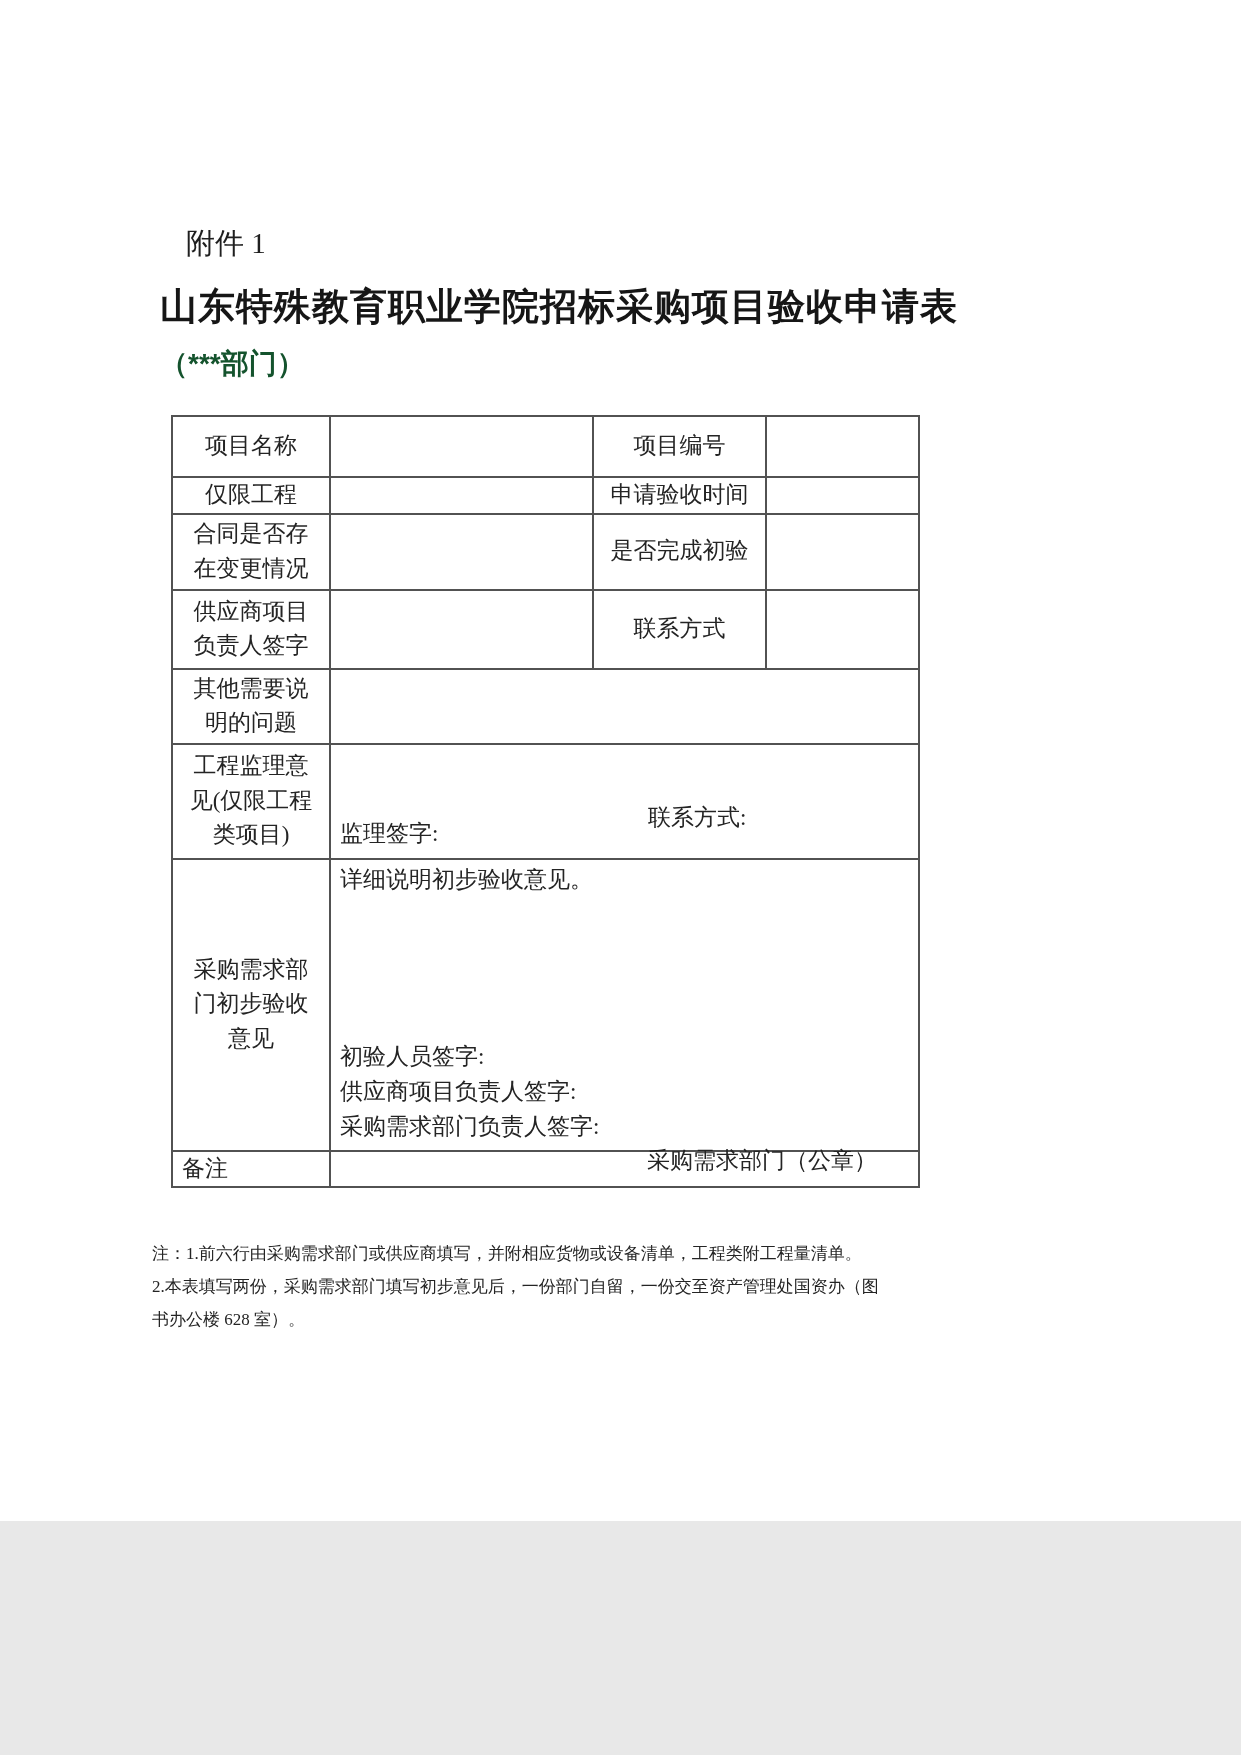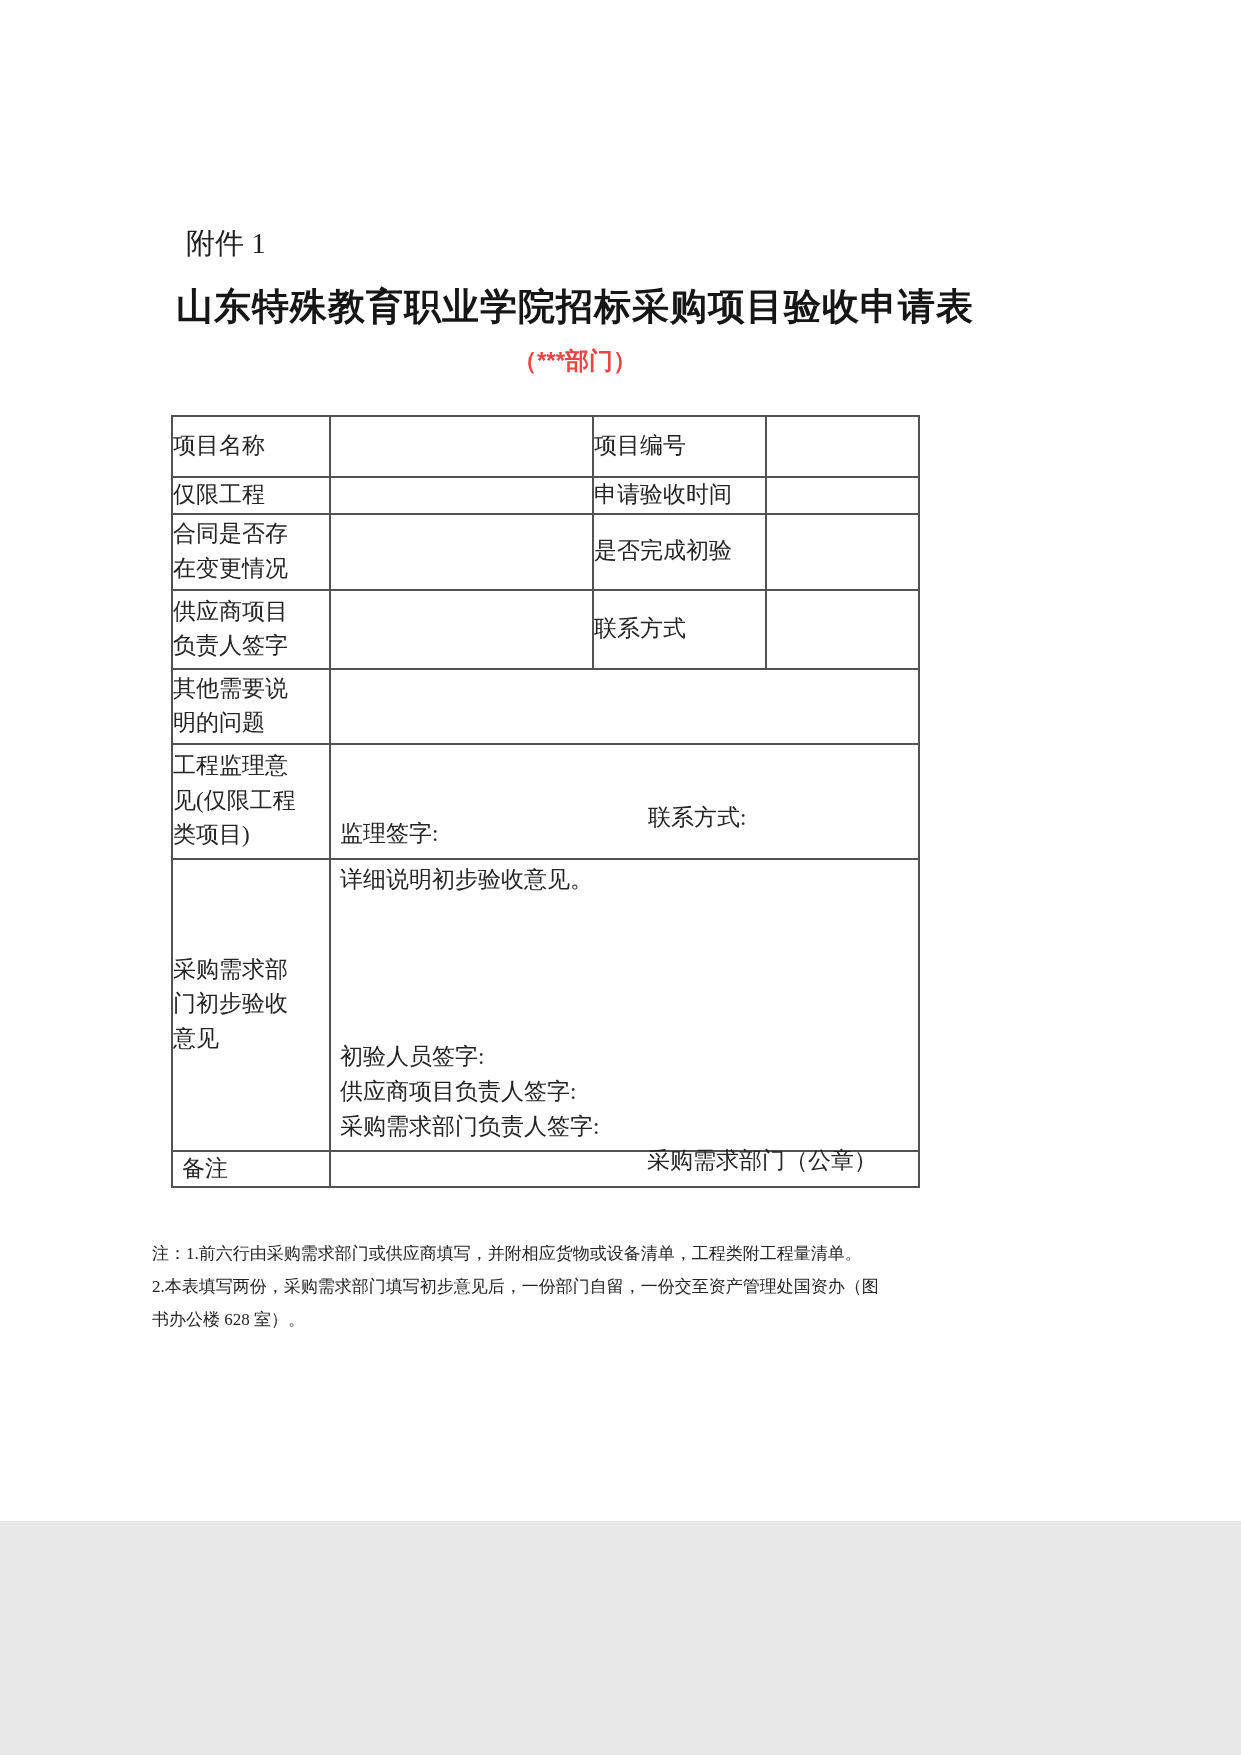--- a/index.html
+++ b/index.html
@@ -17,52 +17,52 @@
     position: absolute;
     left: 186px;
     top: 224px;
     font-size: 29px;
   }
   .title-wrap {
     position: absolute;
     left: 160px;
     top: 282px;
     width: 830px;
-    text-align: center;
   }
   .form-title {
     font-family: "Liberation Sans", "DejaVu Sans", sans-serif;
     font-weight: bold;
     font-size: 37px;
     letter-spacing: 1px;
     color: #161616;
   }
   .form-subtitle {
     margin-top: 13px;
     font-family: "Liberation Sans", "DejaVu Sans", sans-serif;
     font-weight: bold;
-    font-size: 24px;
-    color: #ef4444;
+    font-size: 28px;
+    color: #14532d;
   }
   table.form {
     position: absolute;
     left: 171px;
     top: 415px;
     width: 747px;
     border-collapse: collapse;
     table-layout: fixed;
   }
   table.form td {
     border: 2px solid #525252;
     font-size: 23px;
     padding: 0;
     vertical-align: middle;
     color: #242424;
   }
   .lbl {
+    text-align: center;
     white-space: pre-line;
     line-height: 1.5;
   }
   .lbl-left {
     text-align: left;
     padding-left: 9px !important;
     font-family: Liberation Serif, serif;
   }
   .cellbox { position: relative; width: 100%; }
   .sup-box { height: 111px; }

